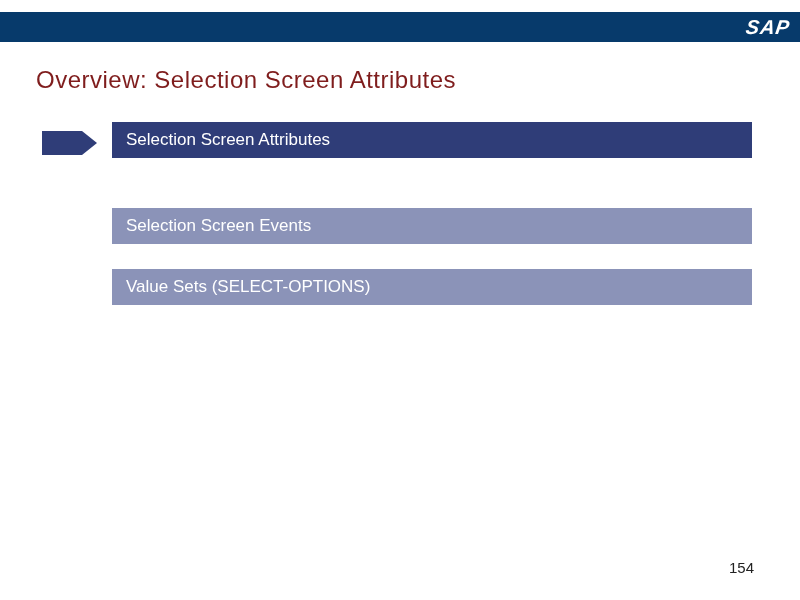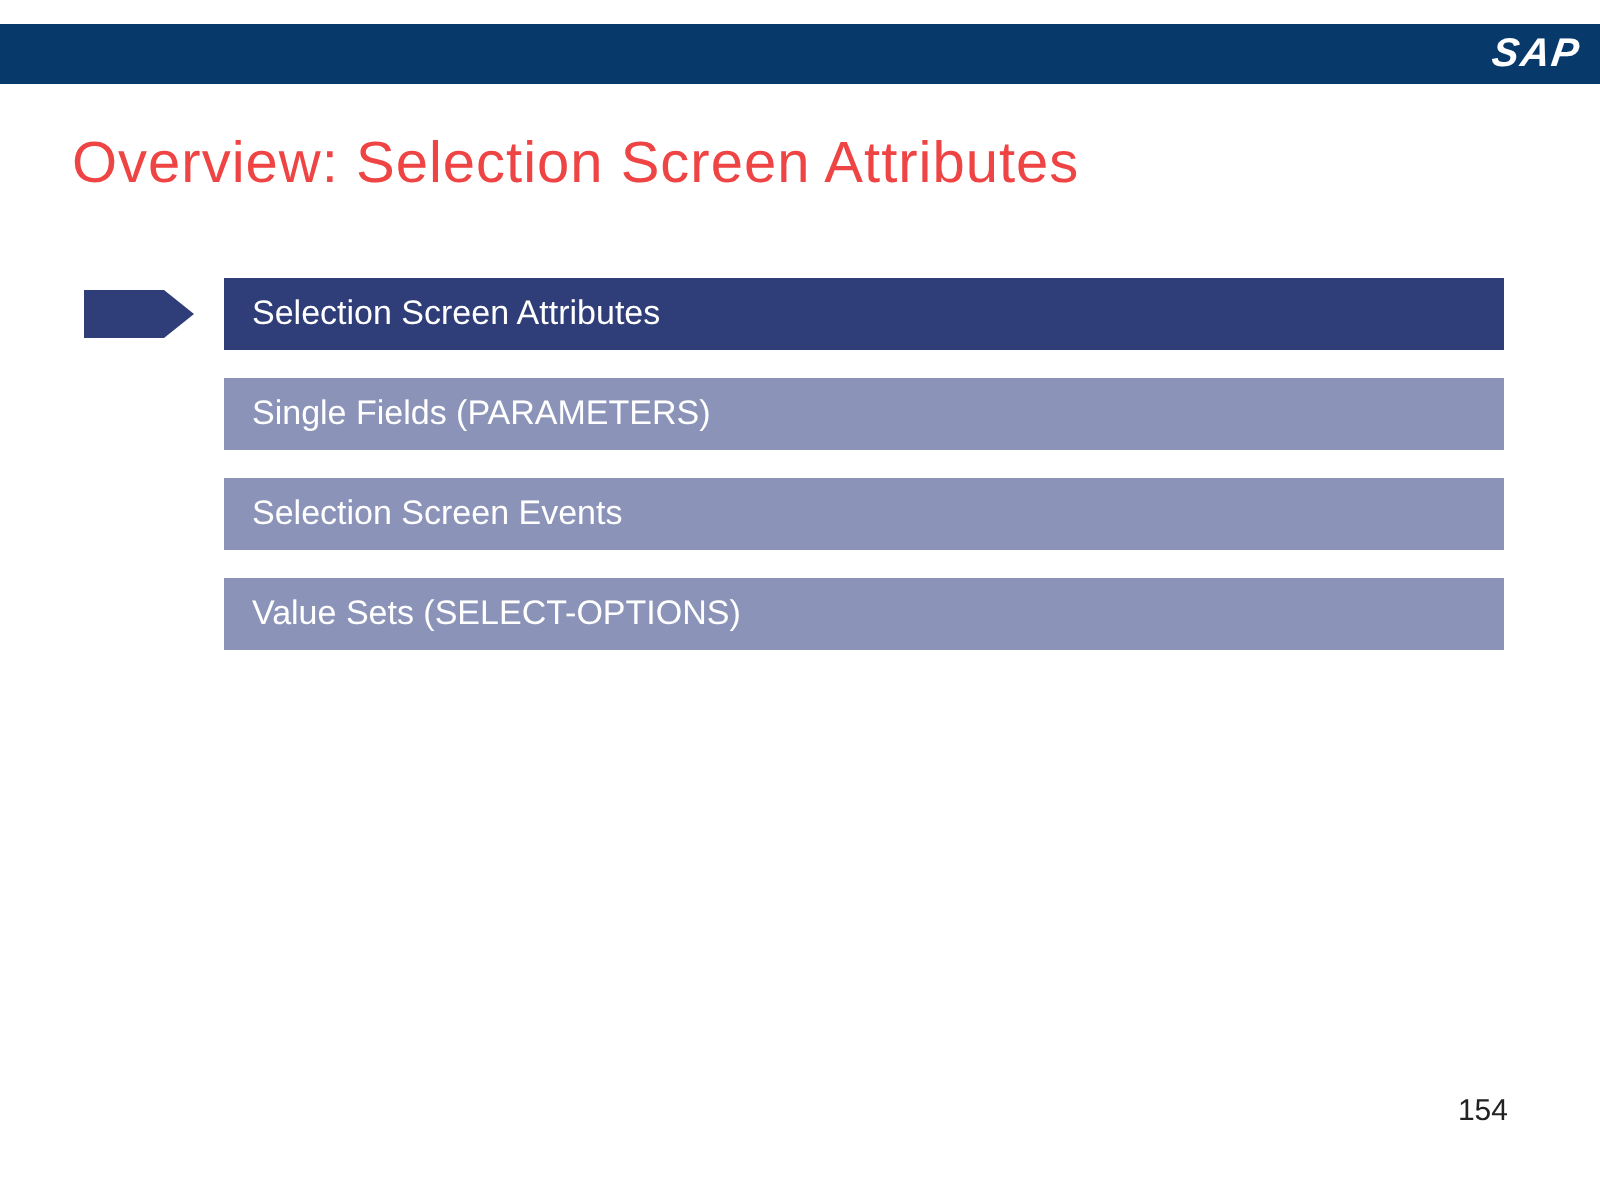--- a/index.html
+++ b/index.html
@@ -19,33 +19,33 @@
     font-weight: bold;
     font-style: italic;
     font-size: 20px;
     letter-spacing: 1px;
     transform: skewX(-8deg);
   }
   .content {
     padding: 24px 36px 0 36px;
   }
   .page-title {
-    font-size: 29px;
+    font-size: 24px;
     font-weight: 400;
-    color: #ef4444;
-    margin-bottom: 40px;
+    color: #7f1d1d;
+    margin-bottom: 28px;
     letter-spacing: 0.5px;
   }
   .nav-list {
     margin-left: 6px;
   }
   .nav-row {
     display: flex;
-    align-items: center;
-    margin-bottom: 14px;
+    align-items: flex-end;
+    margin-bottom: 25px;
   }
   .arrow-col {
     width: 70px;
     display: flex;
     align-items: center;
     justify-content: flex-start;
   }
   .bar {
     flex: 0 0 640px;
     height: 36px;
@@ -53,21 +53,21 @@
     align-items: center;
     padding-left: 14px;
     color: #fff;
     font-size: 17px;
     font-weight: 400;
   }
   .bar.active { background: #2f3d78; }
   .bar.inactive { background: #8b93b8; }
   .page-number {
     position: absolute;
-    bottom: 36px;
+    bottom: 24px;
     right: 46px;
     font-size: 15px;
     color: #222;
   }
   .slide { position: relative; width: 800px; height: 600px; overflow: hidden; }
 </style>
 </head>
 <body>
 
 <div class="slide">
@@ -86,23 +86,20 @@
             <polygon points="0,3 40,3 55,15 40,27 0,27" fill="#2f3d78"></polygon>
           </svg>
         </div>
         <div class="bar active">
           <span>Selection Screen Attributes</span>
         </div>
       </div>
 
       <div class="nav-row">
         <div class="arrow-col"></div>
-        <div class="bar inactive">
-          <span>Single Fields (PARAMETERS)</span>
-        </div>
       </div>
 
       <div class="nav-row">
         <div class="arrow-col"></div>
         <div class="bar inactive">
           <span>Selection Screen Events</span>
         </div>
       </div>
 
       <div class="nav-row">

